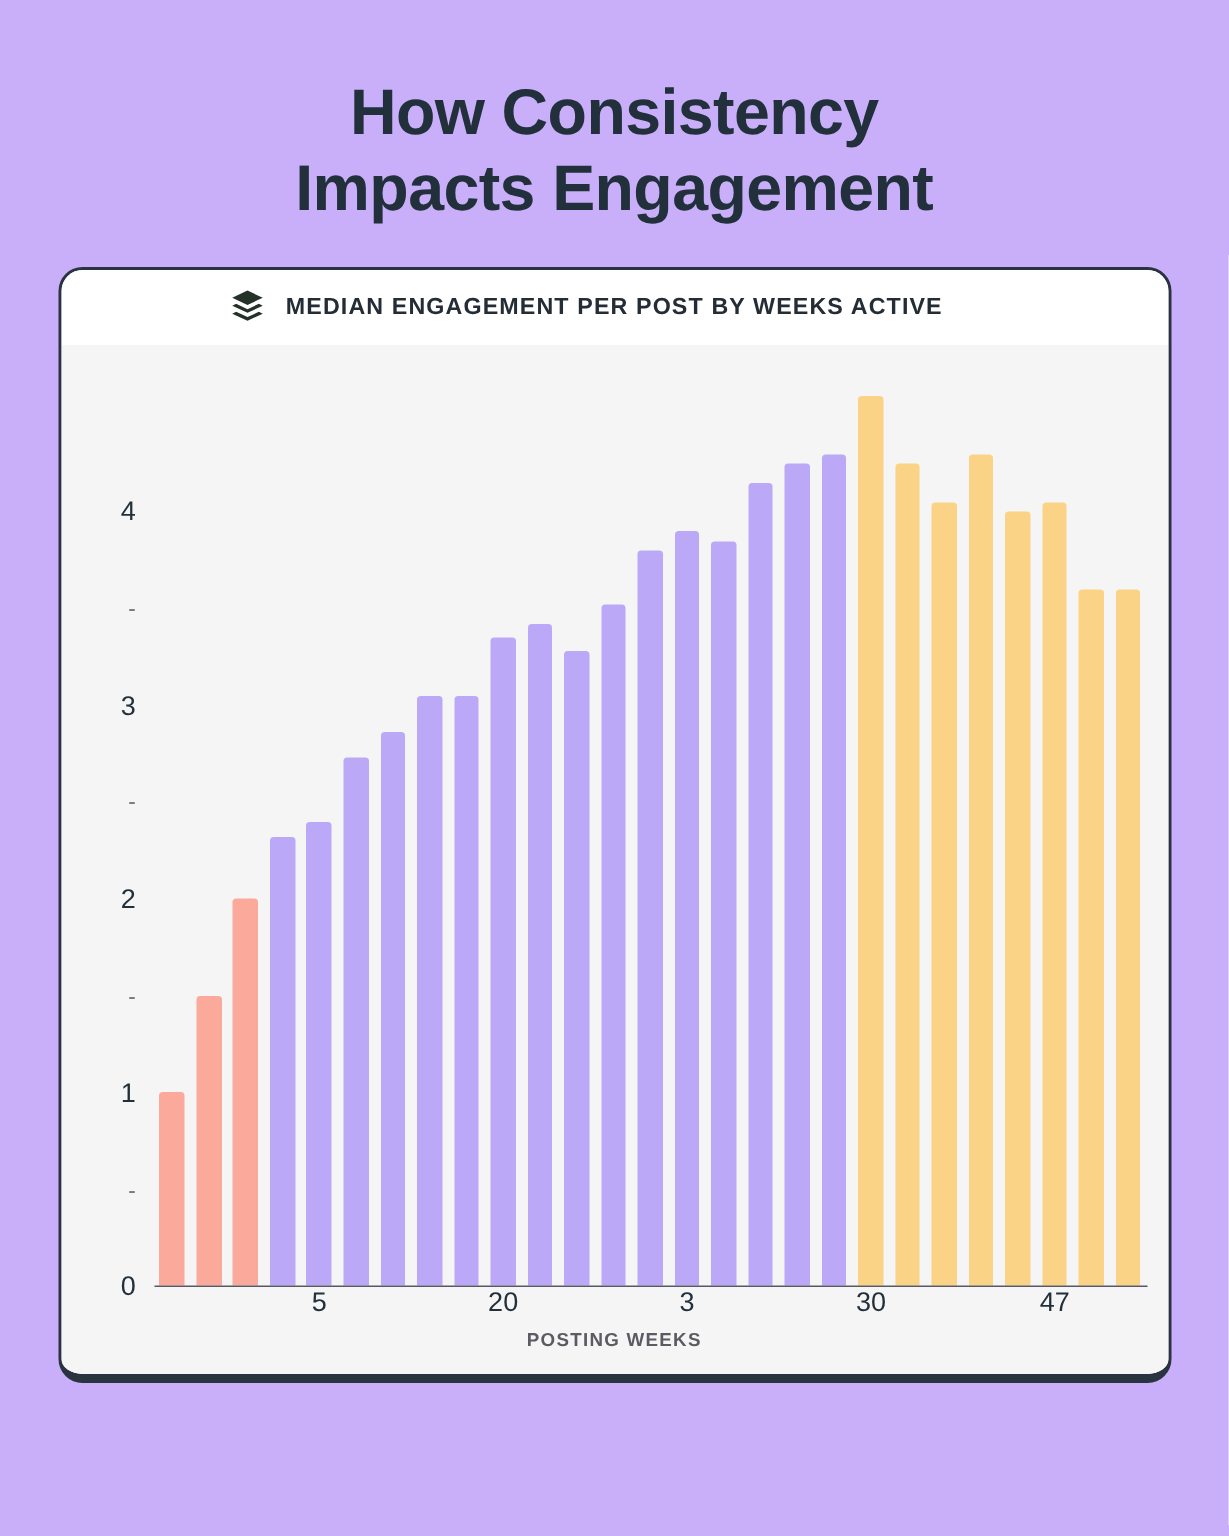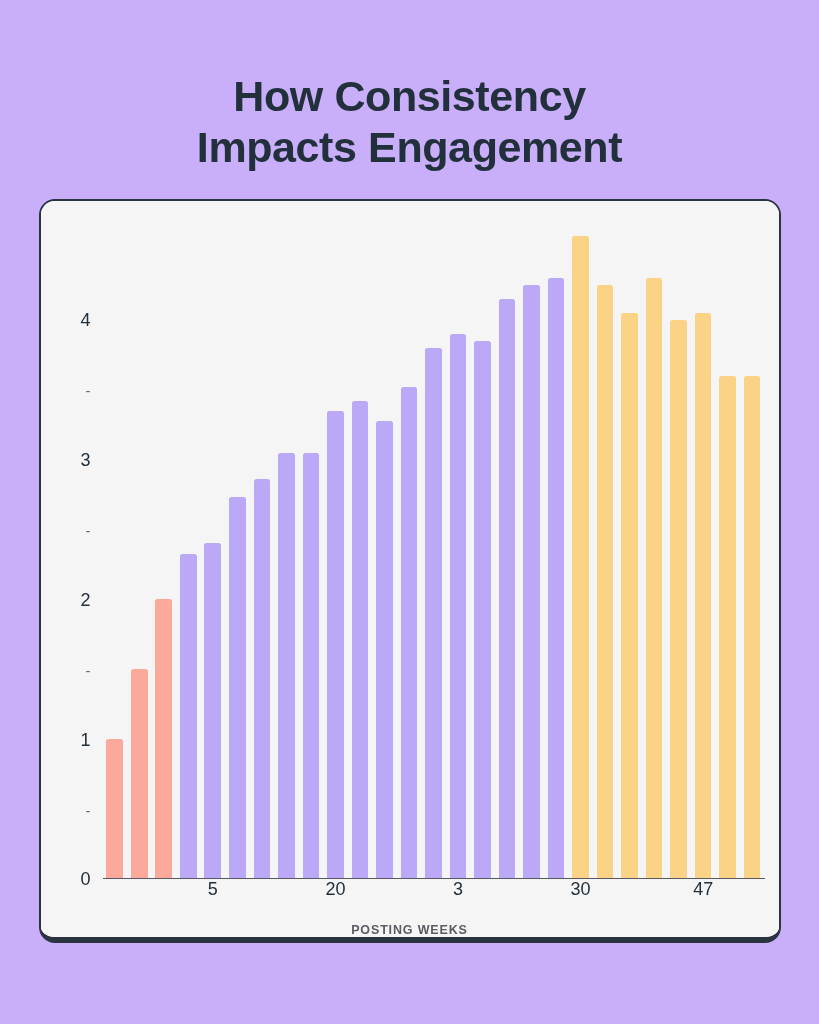--- a/index.html
+++ b/index.html
@@ -15,21 +15,21 @@
     font-family: "Liberation Sans", sans-serif;
     -webkit-font-smoothing: antialiased;
     display: flex;
     flex-direction: column;
     align-items: center;
   }
 
   
   .header-block {
     width: 100%;
-    padding-top: 71px;
+    padding-top: 50px;
     text-align: center;
   }
 
   .page-title {
     font-size: 43px;
     font-weight: 700;
     line-height: 1.18;
     color: #21303B;
     letter-spacing: -0.4px;
     white-space: pre-line;
@@ -179,38 +179,48 @@
     transform: translateX(-50%);
     font-size: 18px;
     color: #22303B;
     white-space: nowrap;
   }
 
   .x-axis-label {
     position: absolute;
     left: 0;
     right: 0;
-    bottom: 0;
+    bottom: 16px;
     text-align: center;
     font-size: 12.5px;
     font-weight: 700;
     letter-spacing: 0.85px;
     color: #5B5B63;
   }
 </style>
 </head>
 <body>
 
 <div class="header-block">
   <h1 class="page-title">How Consistency
 Impacts Engagement</h1>
 </div>
 
 <div class="chart-card">
 
+  <div class="card-header">
+    <span class="brand-icon">
+      <svg width="26" height="26" viewBox="0 0 24 24" aria-hidden="true">
+        <path d="M12 1.6 21.4 6 12 10.4 2.6 6z" fill="#243229"></path>
+        <path d="M12 13.0 19.0 9.75 21.4 10.9 12 15.3 2.6 10.9 5.0 9.75z" fill="#243229"></path>
+        <path d="M12 17.9 19.0 14.65 21.4 15.8 12 20.2 2.6 15.8 5.0 14.65z" fill="#243229"></path>
+      </svg>
+    </span>
+    <span class="card-header-title">MEDIAN ENGAGEMENT PER POST BY WEEKS ACTIVE</span>
+  </div>
 
   <div class="plot-area">
     <div class="plot-inner">
       <div class="y-axis">
           <div class="y-tick" style="top: calc(100% - 58px);">0</div>
           <div class="y-tick minor" style="top: calc(89.4737% - 50.4211px);">-</div>
           <div class="y-tick" style="top: calc(78.9474% - 42.8421px);">1</div>
           <div class="y-tick minor" style="top: calc(68.4211% - 35.2632px);">-</div>
           <div class="y-tick" style="top: calc(57.8947% - 27.6842px);">2</div>
           <div class="y-tick minor" style="top: calc(47.3684% - 20.1053px);">-</div>

